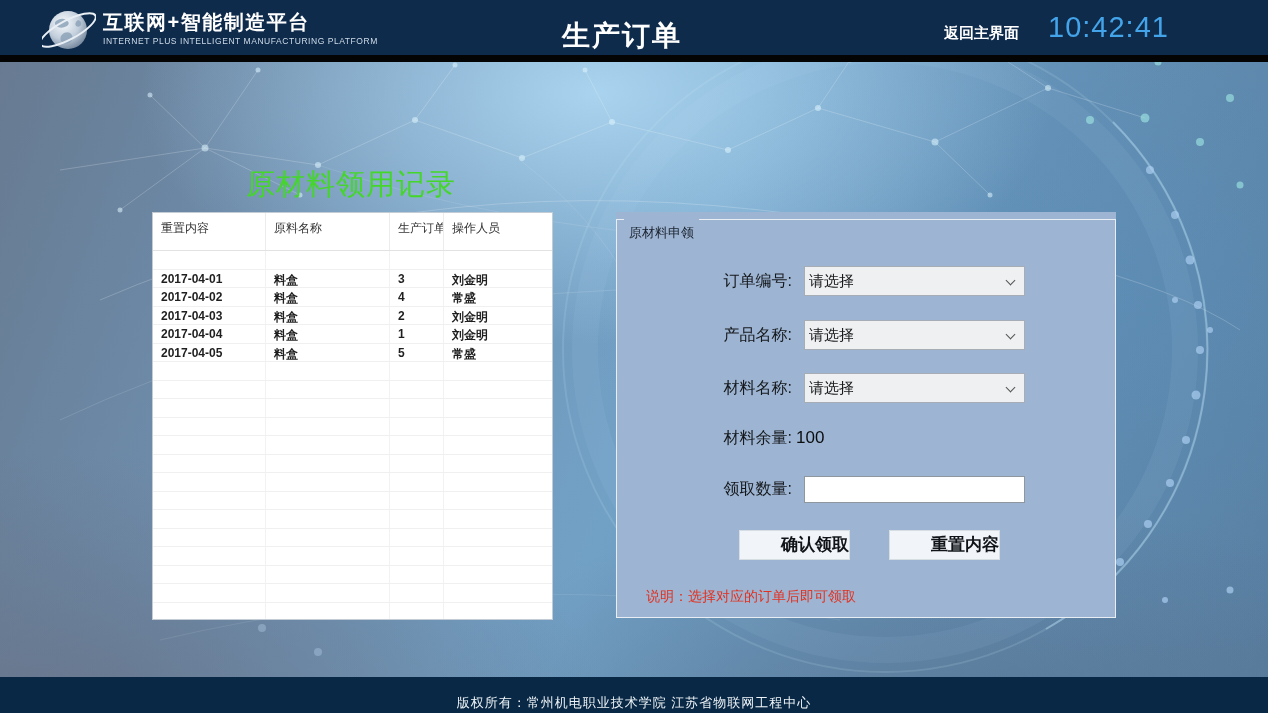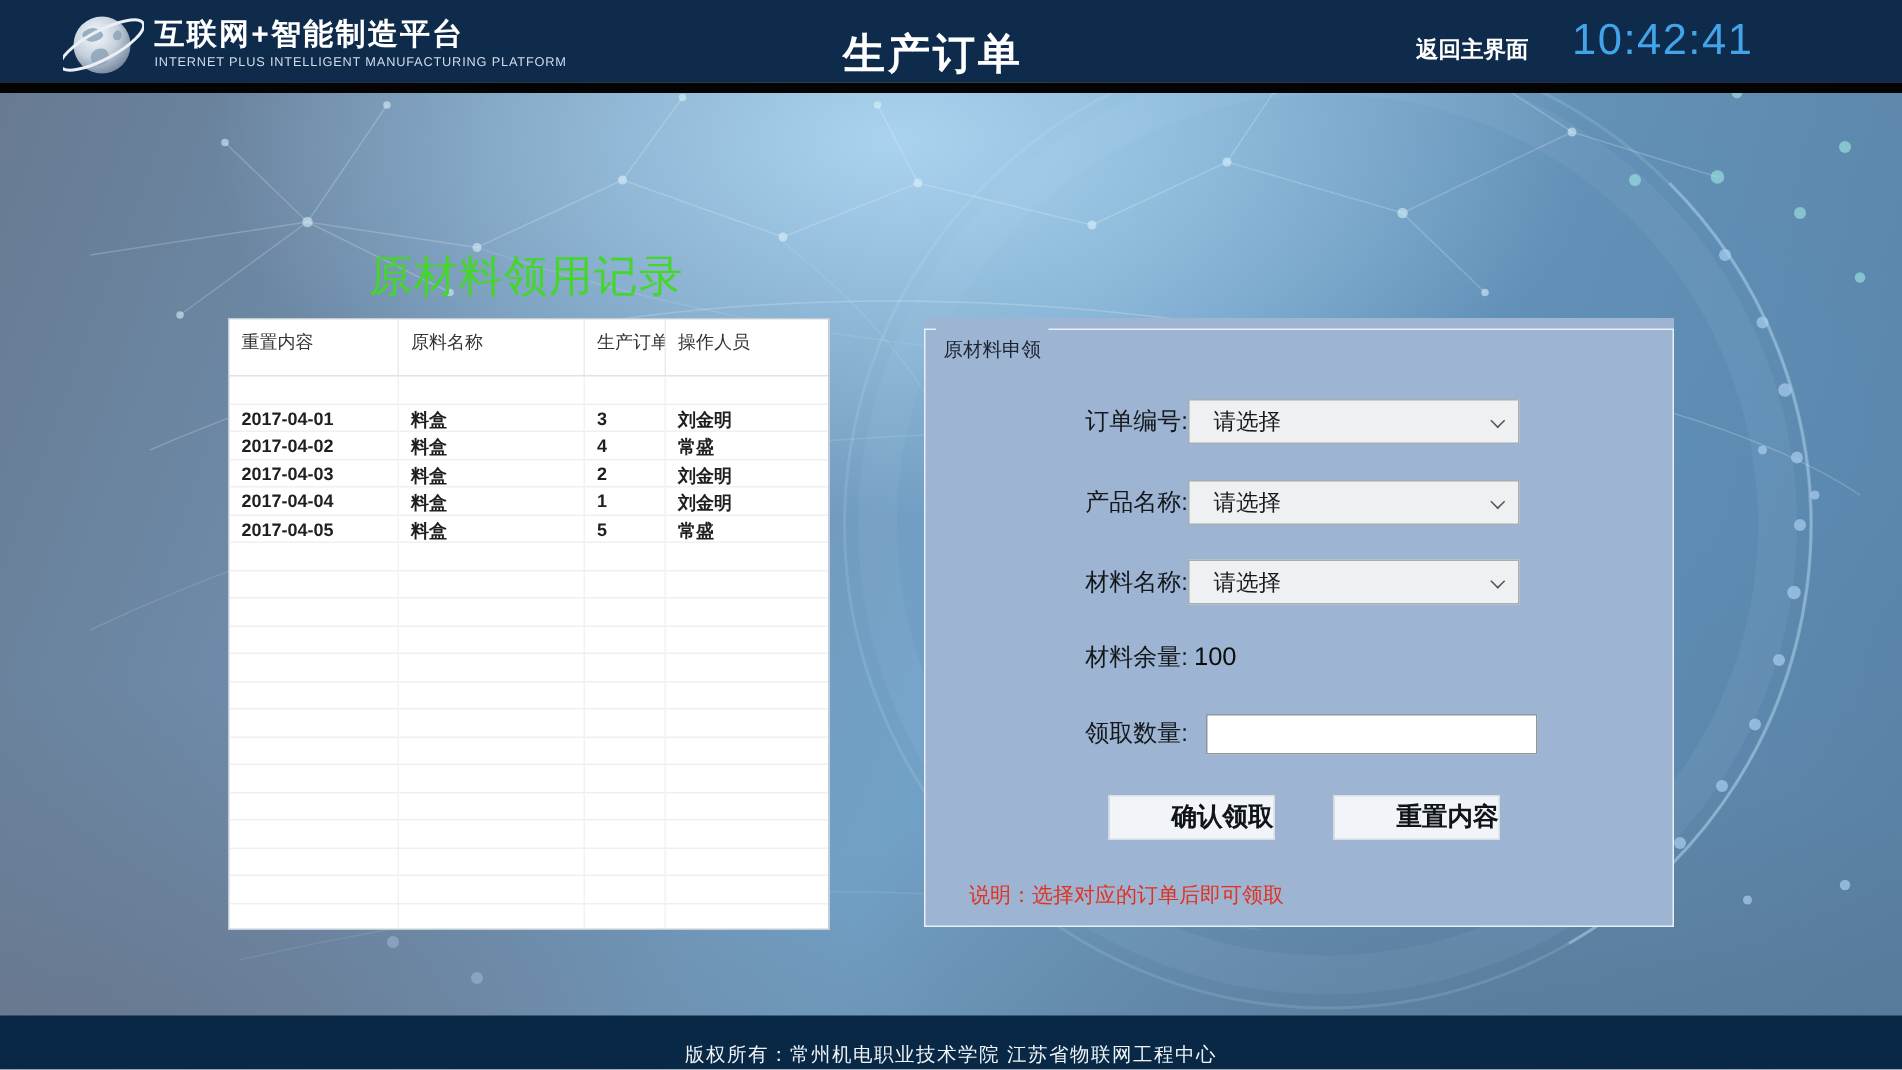--- a/index.html
+++ b/index.html
@@ -31,22 +31,22 @@
   .th{font-size:12px;color:#333;padding:7px 0 0 8px;border-right:1px solid #ececec;white-space:nowrap;overflow:hidden}
   .tr{display:flex;height:18.5px;border-bottom:1px solid #f0f0f0}
   .td{font-size:12px;font-weight:600;color:#1f1f1f;padding:2px 0 0 8px;border-right:1px solid #f2f2f2;white-space:nowrap;overflow:hidden}
   .c0{width:113px}.c1{width:124px}.c2{width:54px}.c3{width:108px;border-right:none}
   
   .panel{position:absolute;left:616px;top:212px;width:500px;height:406px;background:#9db5d2;z-index:2}
   .panel-border{position:absolute;left:0;top:7px;right:0;bottom:0;border:1px solid #e8eef4;pointer-events:none}
   .panel-legend{position:absolute;left:8px;top:0;background:#9db5d2;padding:12px 5px;font-size:13px;color:#1b2330;z-index:1}
   .f-row{position:absolute;left:0;width:100%;display:flex;align-items:center;height:30px}
   .f-label{width:176px;text-align:right;font-size:16px;color:#14171b;white-space:nowrap}
-  .sel{position:relative;width:221px;height:30px;background:#eef0f1;border:1px solid #a6adb4;
-    display:flex;align-items:center;padding-left:16px;font-size:15px;color:#17191c;cursor:pointer}
+  .sel{position:relative;margin-left:12px;width:221px;height:30px;background:#eef0f1;border:1px solid #a6adb4;
+    display:flex;align-items:center;padding-left:4px;font-size:15px;color:#17191c;cursor:pointer}
   .chev{position:absolute;right:10px;top:10px;width:7px;height:7px;border-right:1.5px solid #555;border-bottom:1.5px solid #555;transform:rotate(45deg)}
   .balance-val{margin-left:4px;font-size:17px;color:#0b0d0f}
   .qty-input{margin-left:12px;width:221px;height:27px;border:1px solid #8f979e;background:#fff;font-size:15px;padding:0 6px;font-family:"Liberation Sans",sans-serif}
   .btn{position:absolute;top:318px;width:111px;height:30px;background:#f1f5f9;border:1px solid #d6dde3;
     font-size:17px;font-weight:600;color:#101418;text-align:right;line-height:27px;cursor:pointer}
   .btn-confirm{left:123px}.btn-reset{left:273px}
   .note{position:absolute;top:376px;left:30px;width:440px;font-size:14px;color:#e3301f}
 </style>
 </head>
 <body>

